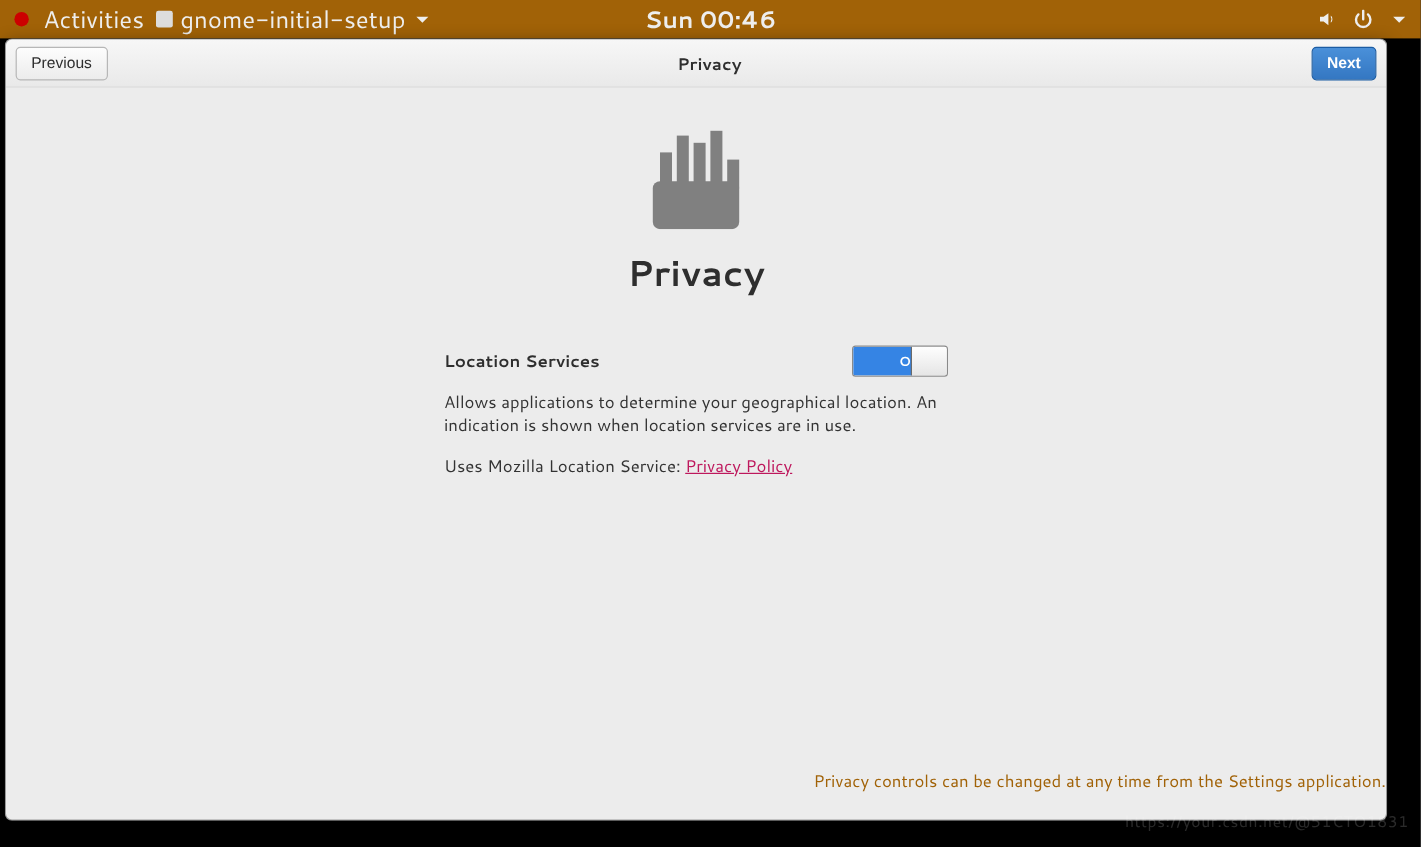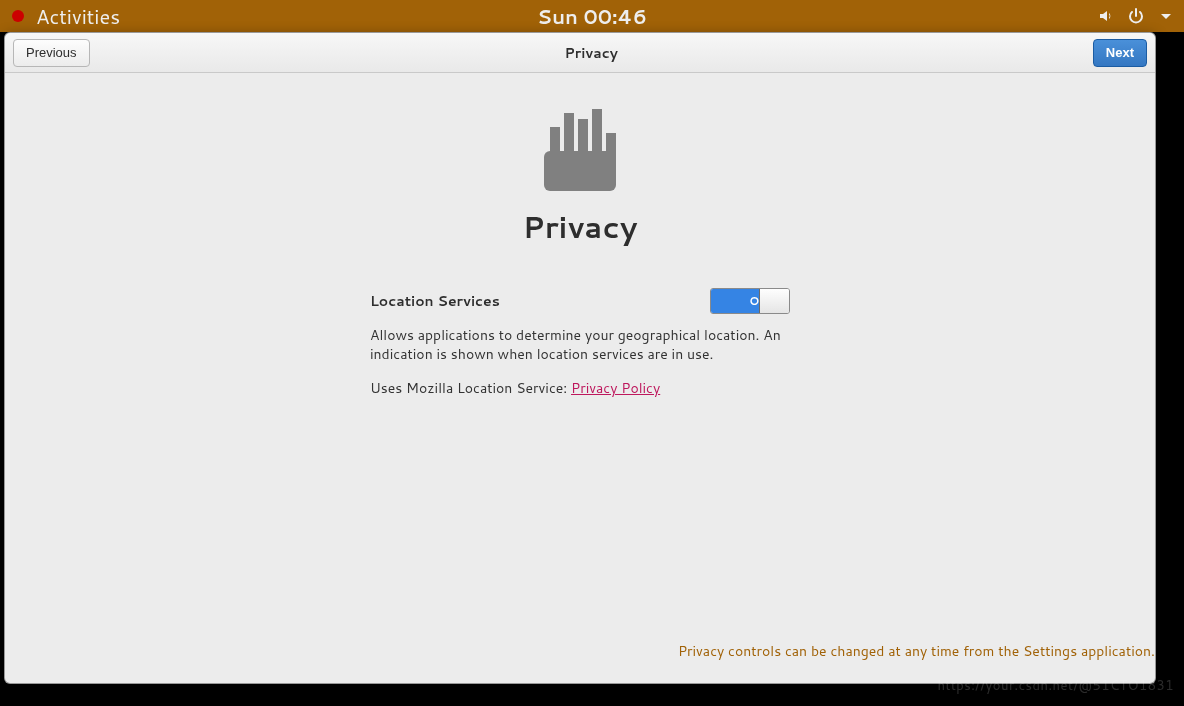--- a/index.html
+++ b/index.html
@@ -140,20 +140,27 @@
 </style>
 </head>
 <body>
 
 <div class="topbar">
   <div class="left">
     <svg class="redhat-dot" viewBox="0 0 16 16">
         <circle cx="8" cy="8" r="6" fill="#c00"></circle>
       </svg>
     <span>Activities</span>
+    <span class="appmenu">
+      <span class="appicon"></span>
+      <span>gnome-initial-setup</span>
+      <svg viewBox="0 0 16 16">
+          <path d="M3 6l5 5 5-5z"></path>
+        </svg>
+    </span>
   </div>
   <div class="center">
     <span>Sun 00:46</span>
   </div>
   <div class="right">
     <svg viewBox="0 0 16 16">
         <path d="M2 6v4h3l4 3V3L5 6H2zm9-1a4 4 0 010 6v-1.3a2.7 2.7 0 000-3.4V5z"></path>
       </svg>
     <svg viewBox="0 0 16 16">
         <path d="M8 1v7h0M4 4a6 6 0 108 0" fill="none" stroke="#eee" stroke-width="2" stroke-linecap="round"></path>

